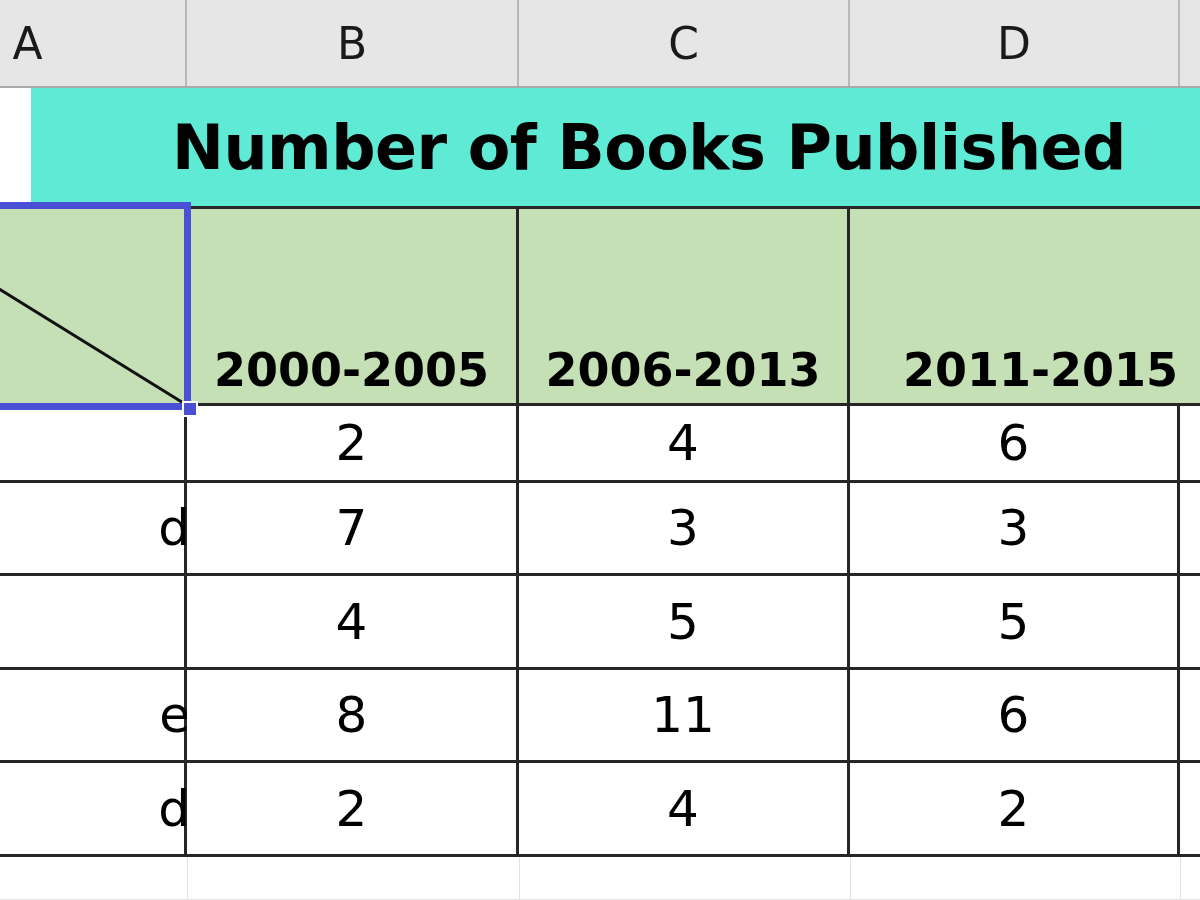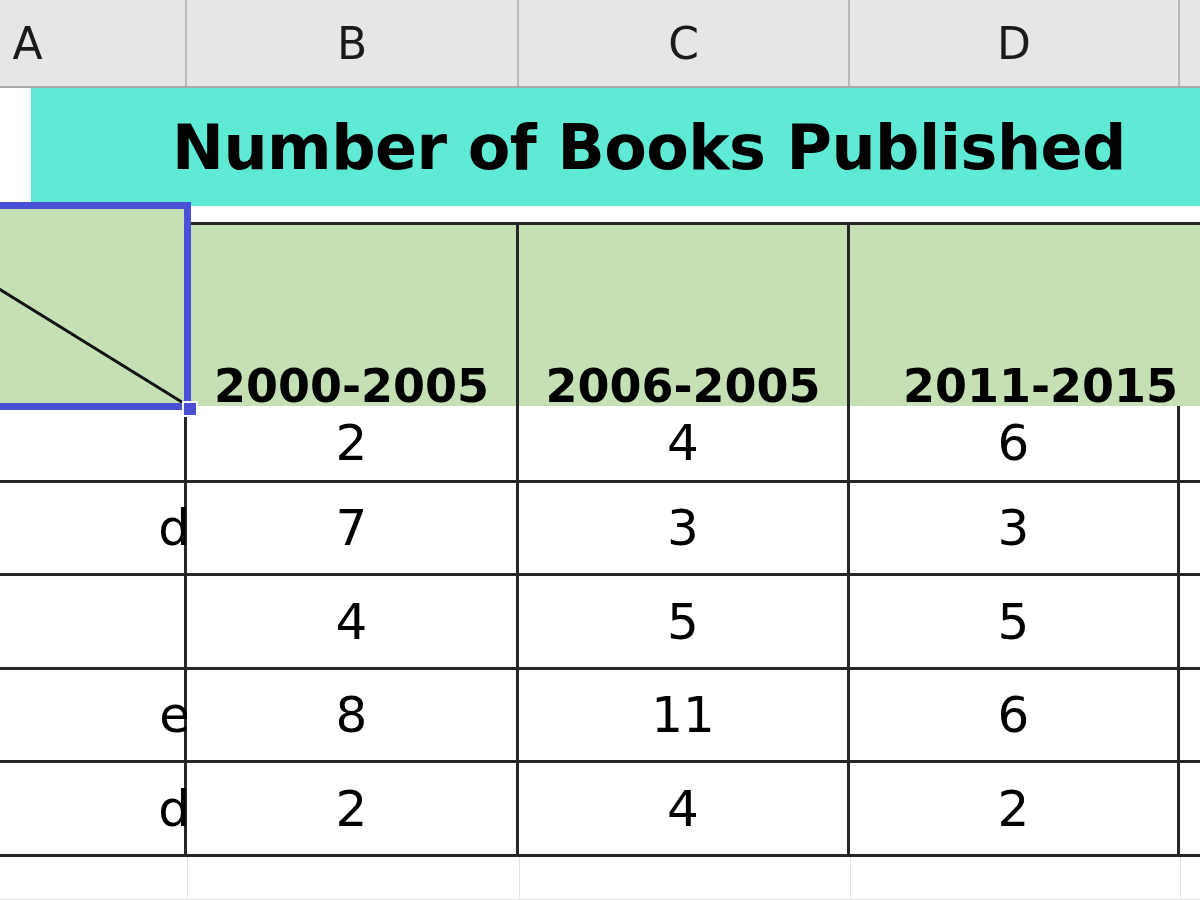--- a/index.html
+++ b/index.html
@@ -82,21 +82,21 @@
     background:#ffffff;
     align-items:center; justify-content:flex-end;
     padding-right:0px;
   }
   .rowlabel span {
     font-size:50px; color:#000; white-space:nowrap;
     transform:translateX(6px);
   }
 
   
-  .toprow { border-top:3px solid #262626;margin-top:16px; }
+  .toprow { border-top:3px solid #262626; }
 
   
   .sel-outline {
     position:absolute;
     border:7px solid #4950d6;
     pointer-events:none;
   }
   .sel-handle {
     position:absolute;
     width:16px; height:16px;
@@ -142,21 +142,21 @@
       <svg width="317" height="197" viewBox="0 0 317 197">
         <line x1="0" y1="0" x2="315" y2="195" stroke="#111111" stroke-width="3"></line>
       </svg>
 
     </div>
 
     <div class="cell hcell toprow" style="left:187px; top:0px; width:332px; height:200px;">
       <span>2000-2005</span>
     </div>
     <div class="cell hcell toprow" style="left:519px; top:0px; width:331px; height:200px;">
-      <span>2006-2005</span>
+      <span>2006-2013</span>
     </div>
     <div class="cell hcell toprow" style="left:850px; top:0px; width:384px; height:200px;">
       <span>2011-2015</span>
     </div>
     <div class="cell hcell toprow" style="left:1180px; top:0px; width:160px; height:200px; border-right:none;">
     </div>
 
     <div class="cell rowlabel" style="left:-130px; top:200px; width:317px; height:77px;">
       <span></span>
     </div>

